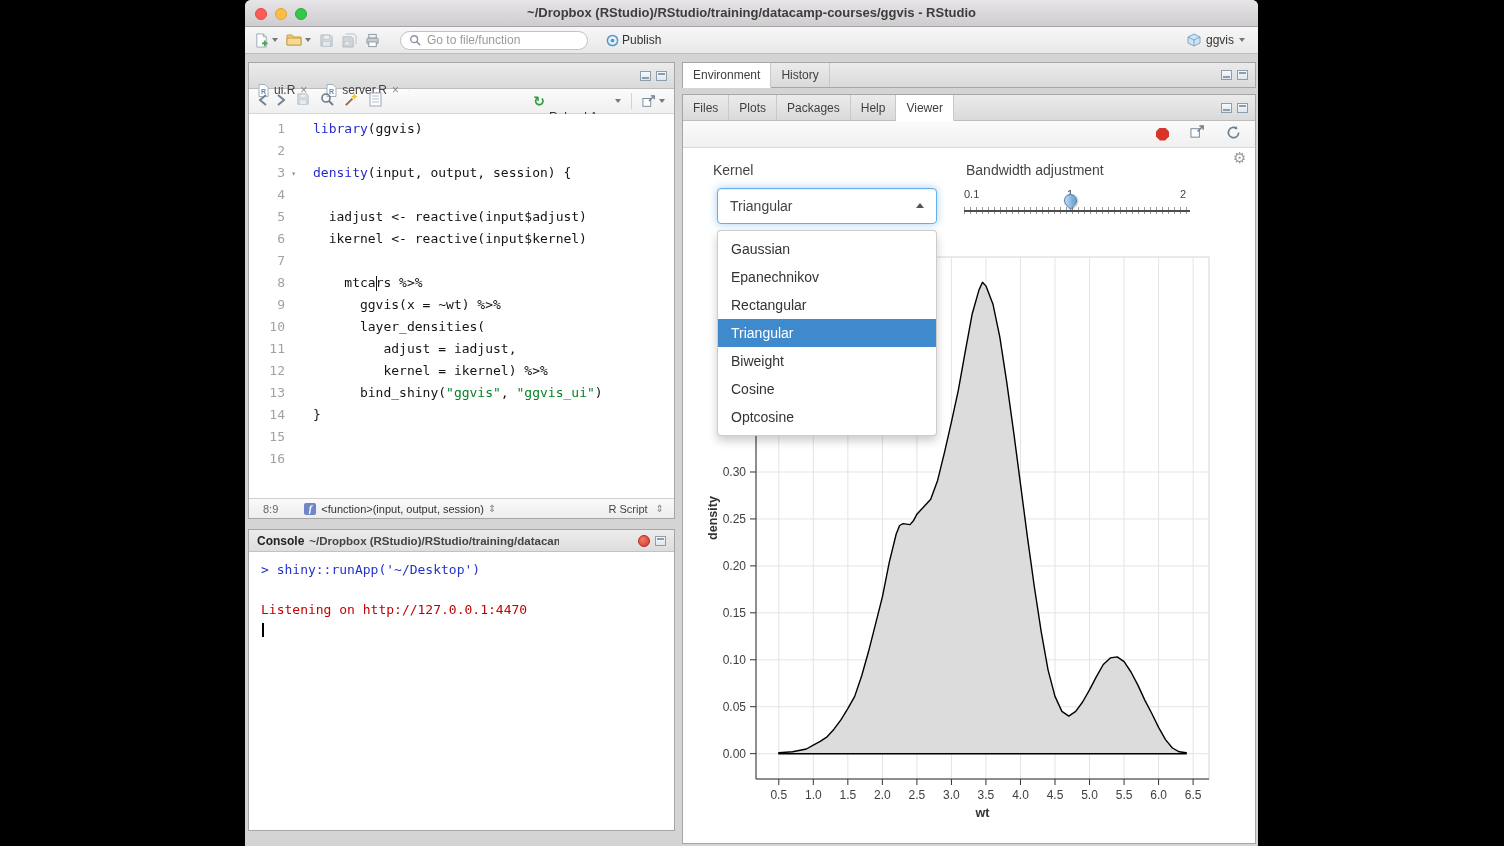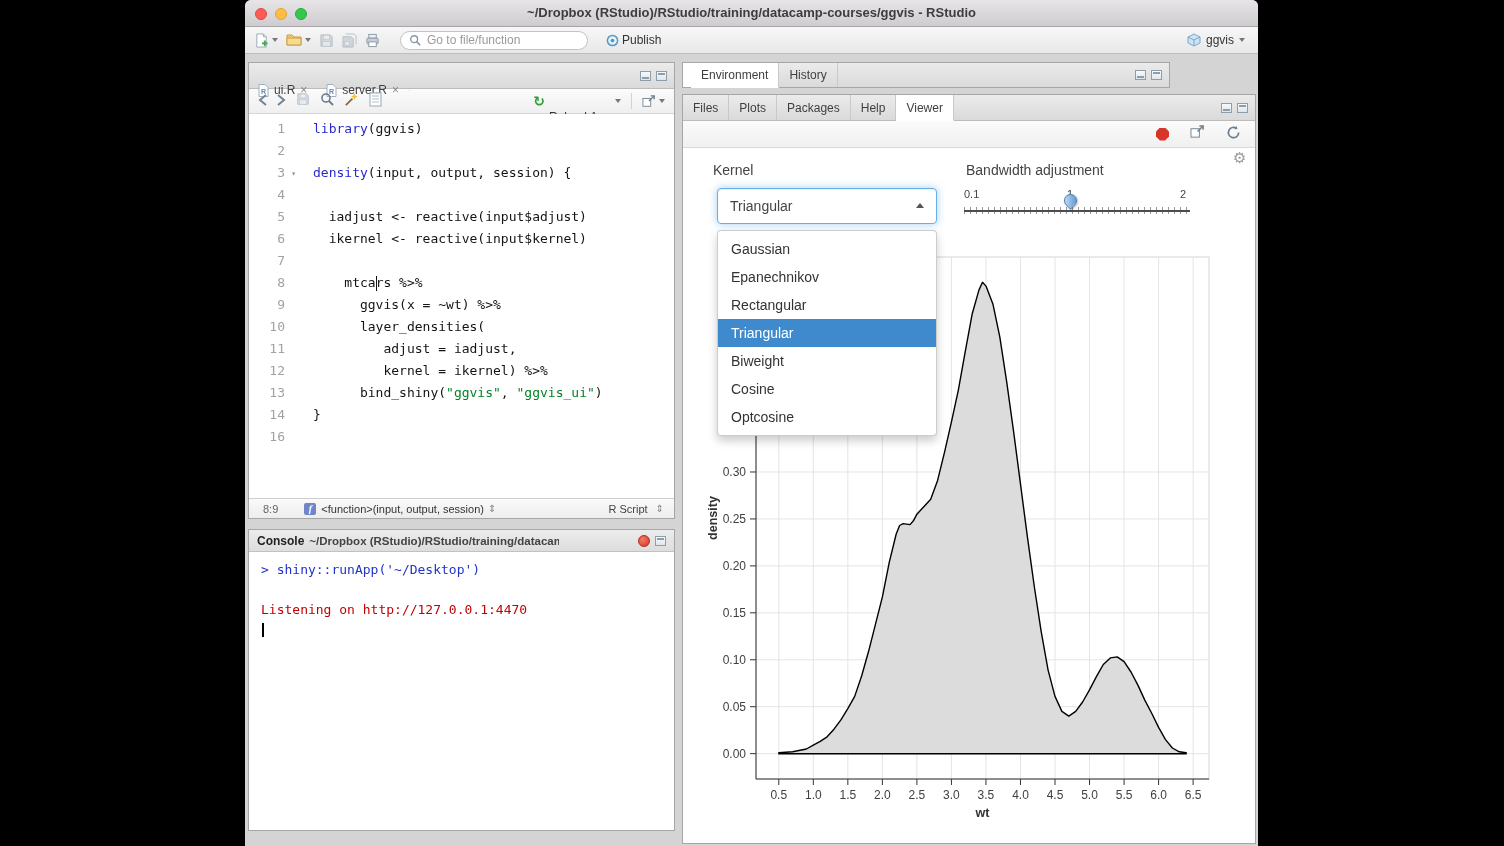--- a/index.html
+++ b/index.html
@@ -26,21 +26,21 @@
   .tb-label{font-size:12px;color:#333;}
   .spacer{flex:1;}
   .project-btn{display:flex;align-items:center;gap:5px;font-size:12px;color:#333;padding-right:4px;}
   .divider{width:1px;height:16px;background:#d2d2d2;}
 
   
   .workspace{position:absolute;top:54px;left:0;right:0;bottom:0;background:#d4d4d4;}
   .pane{position:absolute;background:#fff;border:1px solid #a6a6a6;}
   .source-pane{left:3px;top:8px;width:427px;height:457px;}
   .console-pane{left:3px;top:475px;width:427px;height:302px;}
-  .env-pane{left:437px;top:8px;width:488px;height:26px;padding-left:8px;}
+  .env-pane{left:437px;top:8px;width:574px;height:26px;}
   .viewer-pane{left:437px;top:40px;width:574px;height:750px;}
 
   
   .tabbar{display:flex;align-items:stretch;height:26px;background:linear-gradient(#ebebeb,#dadada);border-bottom:1px solid #bcbcbc;font-size:12px;color:#3f3f3f;}
   .tab{display:flex;align-items:center;gap:5px;padding:0 9px;border-right:1px solid #c6c6c6;margin-top:27px;}
   .tab.active{background:#fff;margin-bottom:-1px;border-bottom:1px solid #fff;}
   .tab-close{font-size:12px;color:#888;line-height:1;}
   .rtab{display:flex;align-items:center;padding:0 10px;border-right:1px solid #c9c9c9;font-size:12px;color:#3f3f3f;}
   .rtab.active{background:#fff;margin-bottom:-1px;border-bottom:1px solid #fff;}
   .winbtns{margin-left:auto;display:flex;align-items:center;gap:5px;padding-right:7px;}
@@ -306,20 +306,24 @@
                 <div class="gutter">12</div>
                 <div class="code-text"><span class="tok-p">         kernel = ikernel) %&gt;%</span></div>
               </div>
               <div class="code-row">
                 <div class="gutter">13</div>
                 <div class="code-text"><span class="tok-p">      bind_shiny(</span><span class="tok-str">"ggvis"</span><span class="tok-p">, </span><span class="tok-str">"ggvis_ui"</span><span class="tok-p">)</span></div>
               </div>
               <div class="code-row">
                 <div class="gutter">14</div>
                 <div class="code-text"><span class="tok-p">}</span></div>
+              </div>
+              <div class="code-row">
+                <div class="gutter">15</div>
+                <div class="code-text"></div>
               </div>
               <div class="code-row">
                 <div class="gutter">16</div>
                 <div class="code-text"></div>
               </div>
             </div>
         </div>
         <div class="statusbar">
           <span class="pos">8:9</span>
           <span class="ficon">f</span>

